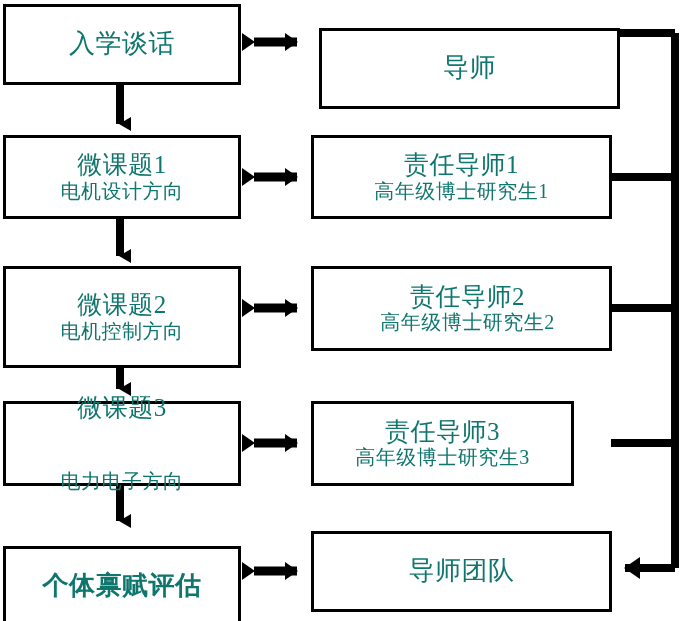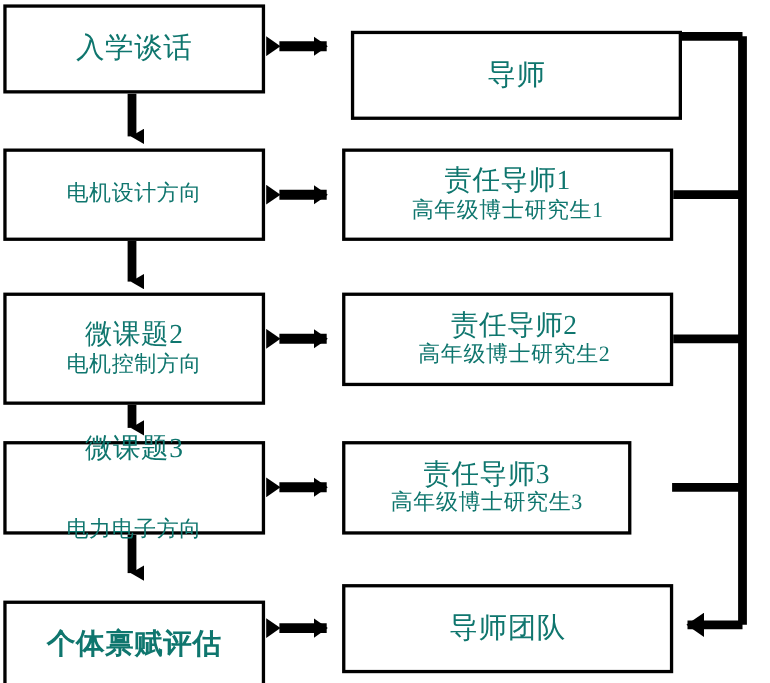--- a/index.html
+++ b/index.html
@@ -96,20 +96,21 @@
       <line x1="675" y1="33" x2="675" y2="568"></line>
       <line x1="675" y1="568" x2="625" y2="568" marker-end="url(#arrow-bus-head)"></line>
     </g>
   </svg>
 
   <div class="node-box single-line" style="left:3px; top:4px; width:238px; height:81px;">
     <span class="node-line">入学谈话</span>
   </div>
 
   <div class="node-box" style="left:3px; top:135px; width:238px; height:84px;">
+    <span class="node-line">微课题1</span>
     <span class="node-line second">电机设计方向</span>
   </div>
 
   <div class="node-box" style="left:3px; top:266px; width:238px; height:102px;">
     <span class="node-line">微课题2</span>
     <span class="node-line second">电机控制方向</span>
   </div>
 
   <div class="node-box" style="left:3px; top:401px; width:238px; height:85px;gap:48px;">
     <span class="node-line">微课题3</span>

